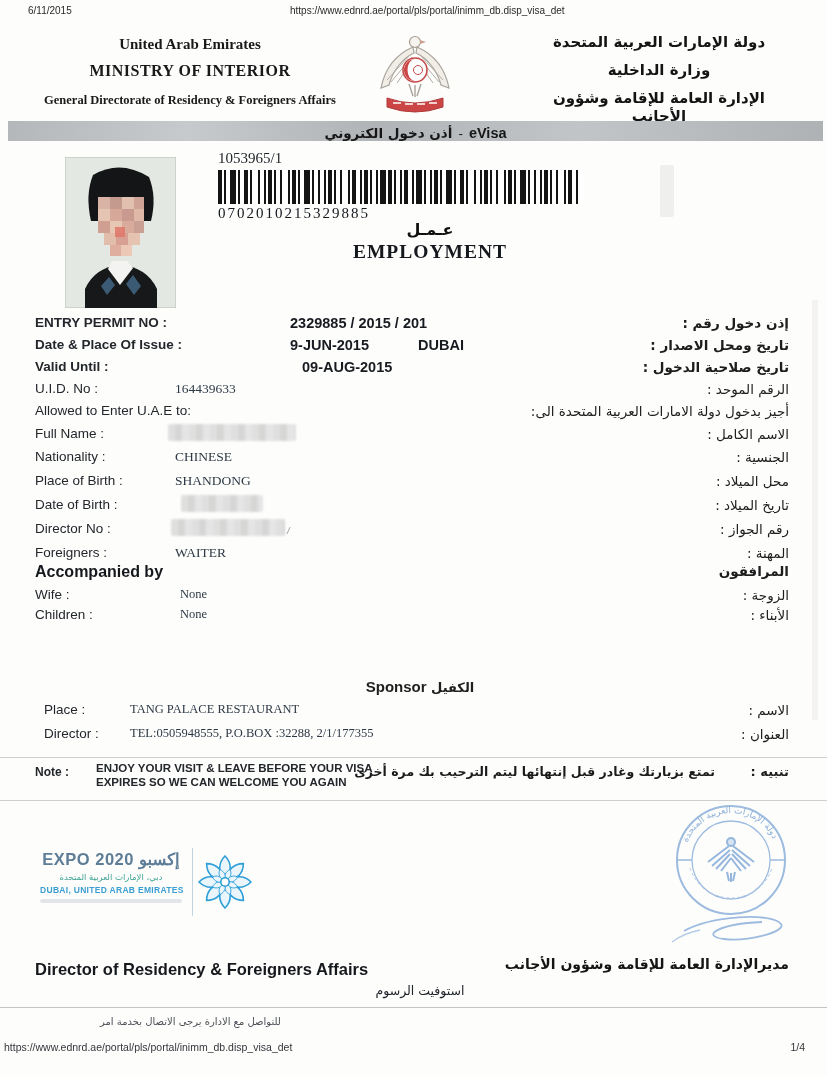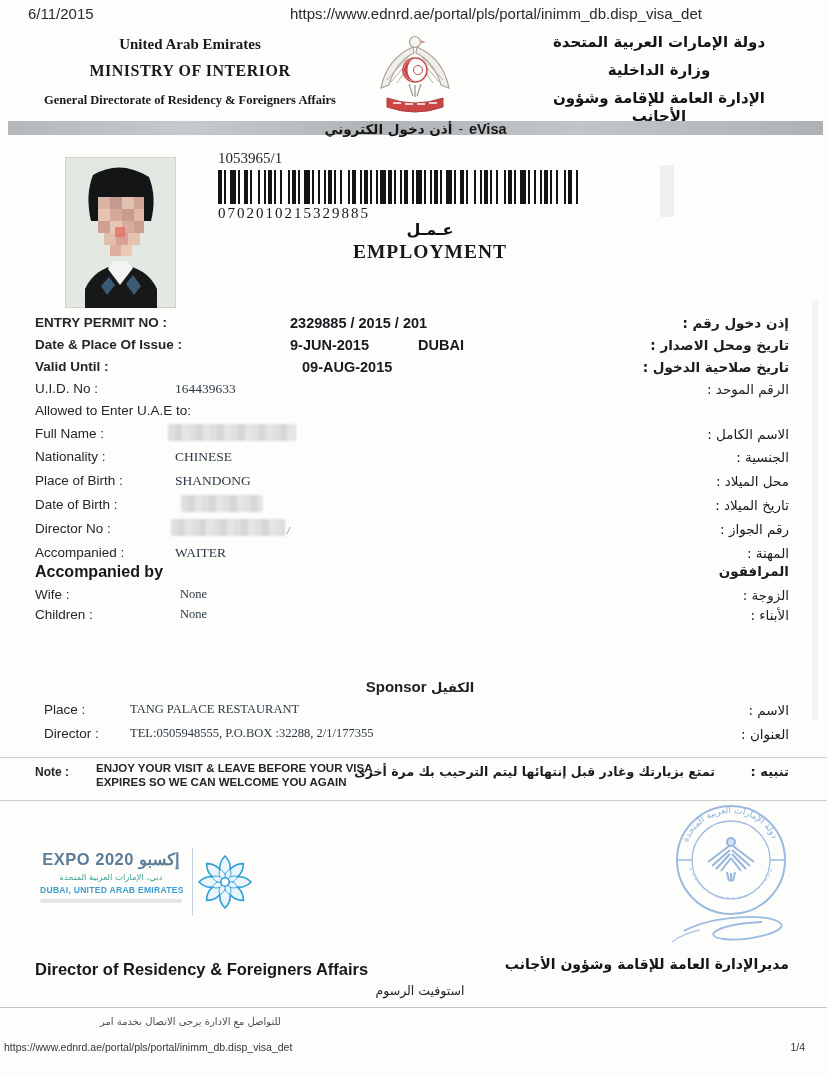--- a/index.html
+++ b/index.html
@@ -7,34 +7,34 @@
     position:relative;width:827px;height:1076px;background:#fdfdfc;
     margin:0 auto;overflow:hidden;
     font-family:"Liberation Sans",sans-serif;color:#1f1f1f;
   }
   .abs{position:absolute;}
   .serif{font-family:"Liberation Serif",serif;}
   .arab{font-family:"DejaVu Sans",sans-serif;}
   .b{font-weight:bold;}
 
   
-  .print-meta{font-size:15px;color:#2a2a2a;}
+  .print-meta{font-size:10px;color:#2a2a2a;}
   
   .en-head{left:10px;top:36px;width:360px;text-align:center;font-family:"Liberation Serif",serif;font-weight:bold;color:#191919;}
   .en-head .l1{font-size:15px;}
   .en-head .l2{font-size:16px;margin-top:9px;letter-spacing:.5px;}
   .en-head .l3{font-size:12.5px;margin-top:13px;}
   .ar-head{right:37px;top:33px;width:262px;text-align:center;color:#141414;font-weight:bold;}
   .ar-head div{font-size:15px;margin-bottom:10px;}
 
   
   .banner{
-    left:8px;right:4px;top:121px;height:14px;
+    left:8px;right:4px;top:121px;height:20px;
     background:linear-gradient(90deg,#b4b8bb,#c7cacc 22%,#b0b4b7 45%,#c2c5c8 70%,#aeb2b5 100%);
-    display:flex;align-items:flex-start;justify-content:center;gap:6px;
+    display:flex;align-items:flex-end;justify-content:center;gap:6px;
     color:#161616;font-size:13.5px;
   }
   .banner .ev{font-size:14.5px;font-weight:bold;}
   .banner .arb{font-weight:bold;}
 
   
   .photo{left:65px;top:157px;width:111px;height:151px;}
 
   .serial{left:218px;top:150px;font-size:15px;color:#22262b;}
   .barcode{left:218px;top:170px;width:365px;height:34px;background:#fff;white-space:nowrap;overflow:hidden;font-size:0;}
@@ -178,20 +178,21 @@
     <span class="vbig" style="left:302px">09-AUG-2015</span>
     <span class="arl b arab" dir="rtl">تاريخ صلاحية الدخول :</span>
   </div>
   <div class="frow" style="top:381px">
     <span class="lbl">U.I.D. No :</span>
     <span class="val">164439633</span>
     <span class="arl arab" dir="rtl">الرقم الموحد :</span>
   </div>
   <div class="frow" style="top:403px">
     <span class="lbl">Allowed to Enter U.A.E to:</span>
+    <span class="arl arab" dir="rtl">أجيز بدخول دولة الامارات العربية المتحدة الى:</span>
   </div>
   <div class="frow" style="top:426px">
     <span class="lbl">Full Name :</span>
     <span class="blurbox" style="left:168px;width:128px"></span>
     <span class="arl arab" dir="rtl">الاسم الكامل :</span>
   </div>
   <div class="frow" style="top:449px">
     <span class="lbl">Nationality :</span>
     <span class="val">CHINESE</span>
     <span class="arl arab" dir="rtl">الجنسية :</span>
@@ -206,21 +207,21 @@
     <span class="blurbox" style="left:181px;width:82px"></span>
     <span class="arl arab" dir="rtl">تاريخ الميلاد :</span>
   </div>
   <div class="frow" style="top:521px">
     <span class="lbl">Director No :</span>
     <span class="blurbox" style="left:171px;width:114px"></span>
     <span class="pmark"></span>
     <span class="arl arab" dir="rtl">رقم الجواز :</span>
   </div>
   <div class="frow" style="top:545px">
-    <span class="lbl">Accompanied :</span>
+    <span class="lbl">Foreigners :</span>
     <span class="val">WAITER</span>
     <span class="arl arab" dir="rtl">المهنة :</span>
   </div>
 
   <div class="frow" style="top:563px">
     <span class="lbl sec-head" style="font-size:16px">Accompanied by</span>
     <span class="arl b arab" dir="rtl">المرافقون</span>
   </div>
   <div class="frow" style="top:587px">
     <span class="lbl">Wife :</span>

